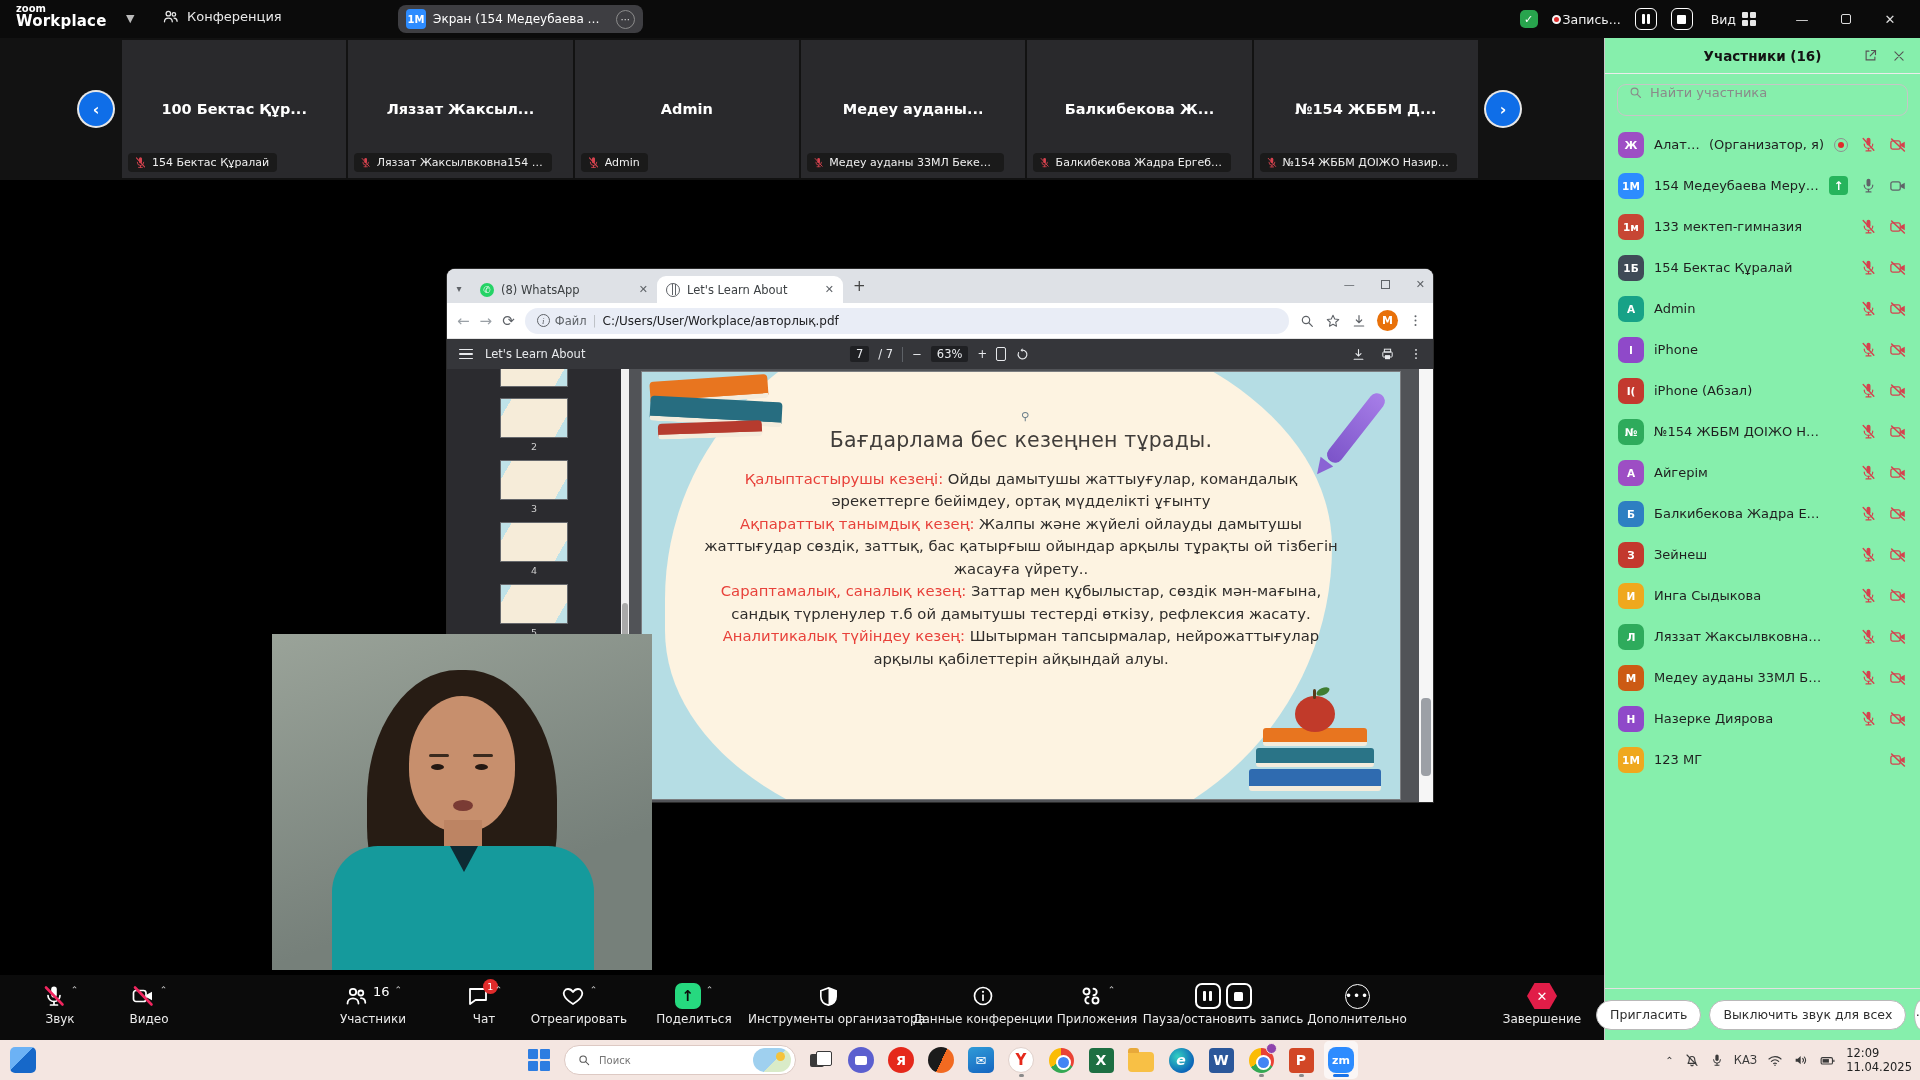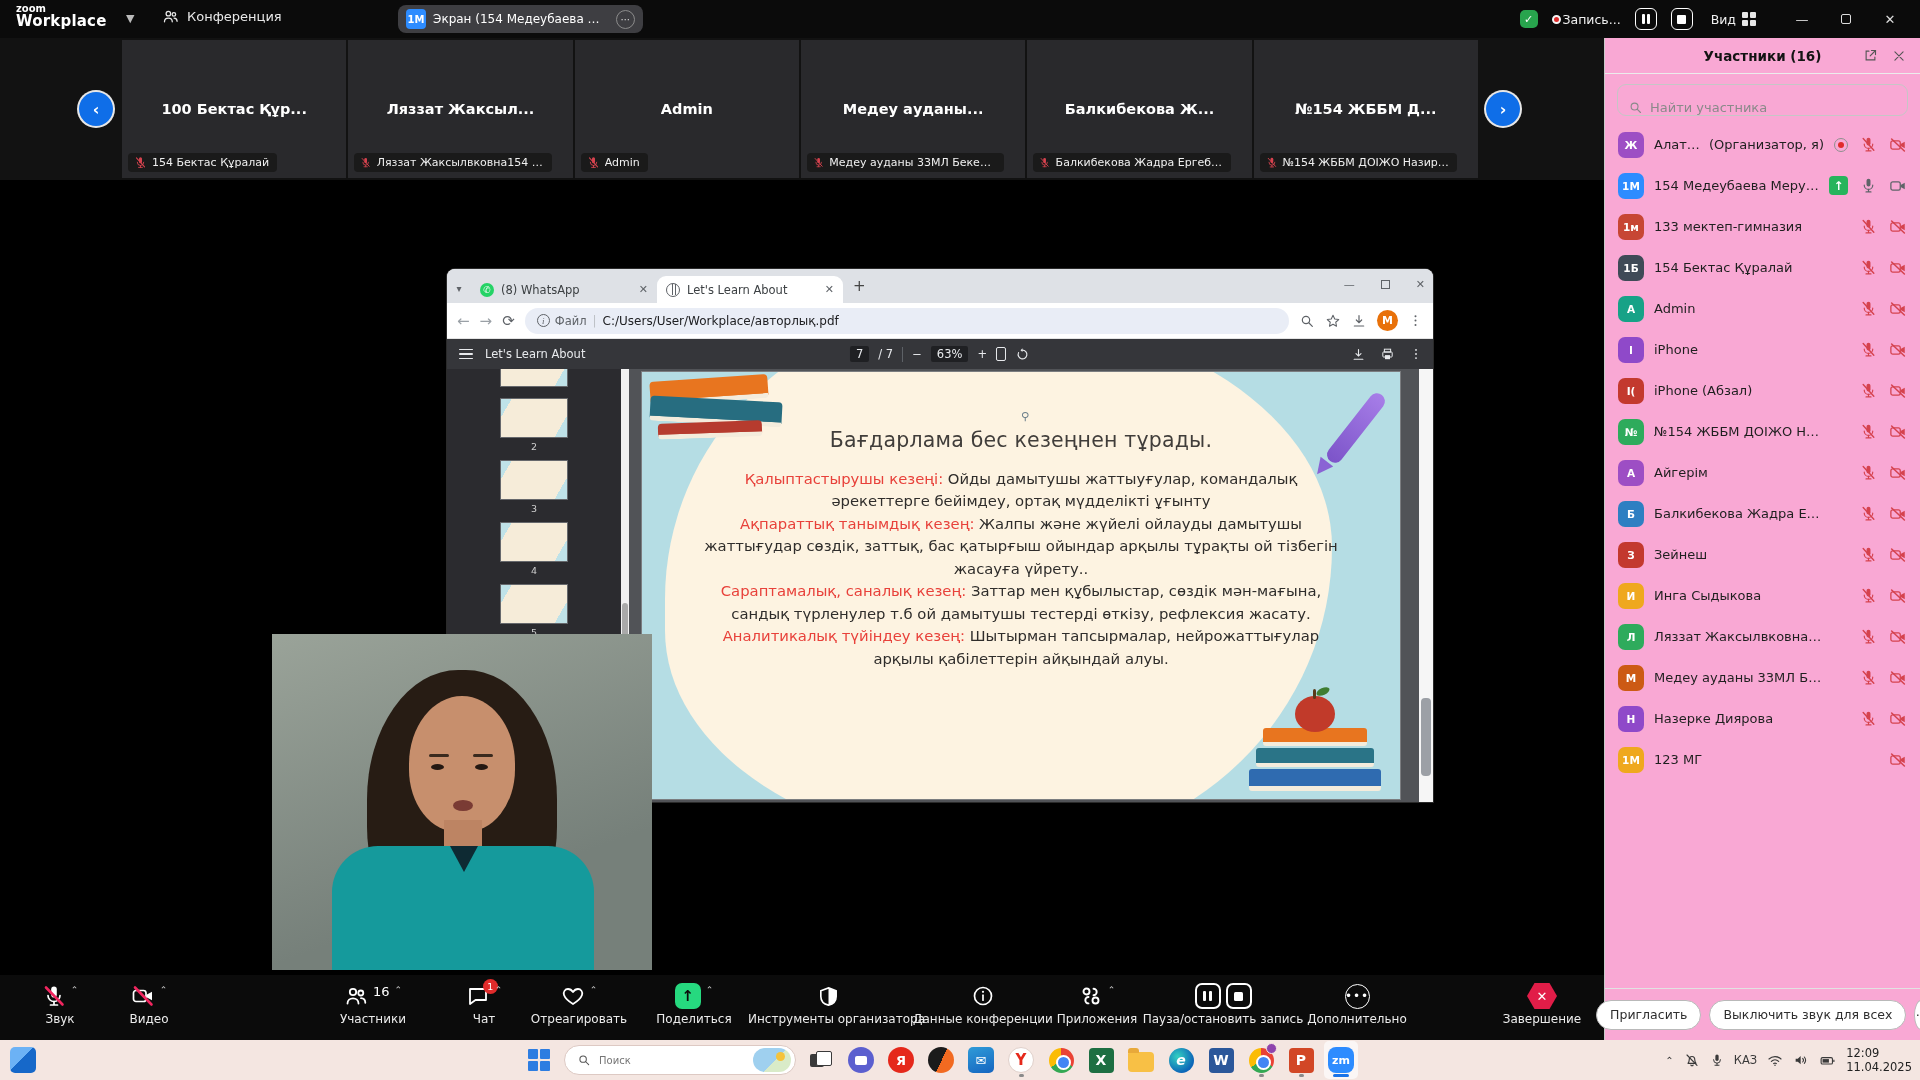--- a/index.html
+++ b/index.html
@@ -136,26 +136,26 @@
 .cnt{font-size:13px;color:#fff;transform:translateY(-5px)}
 .badge1{position:absolute;top:-5px;right:-8px;width:15px;height:15px;border-radius:50%;background:#e02b2b;color:#fff;font-size:9.5px;display:flex;align-items:center;justify-content:center}
 .sharebtn{width:26px;height:26px;border-radius:7px;background:#26d97f;color:#0b0b0b;font-weight:bold;font-size:15px;display:flex;align-items:center;justify-content:center}
 .recbtn{width:26px;height:26px;border:2px solid #fff;border-radius:7px;display:flex;align-items:center;justify-content:center;gap:3px}
 .recbtn .bar{width:3px;height:10px;background:#fff;border-radius:1px}
 .recbtn .sq{width:9px;height:9px;background:#fff;border-radius:1.5px}
 .morec{width:25px;height:25px;border:1.8px solid #fff;border-radius:50%;color:#fff;display:flex;align-items:center;justify-content:center;font-size:12px;letter-spacing:1px}
 .endhex{width:30px;height:26px;background:#e11d48;clip-path:polygon(25% 0,75% 0,100% 50%,75% 100%,25% 100%,0 50%);color:#fff;font-weight:bold;font-size:13px;display:flex;align-items:center;justify-content:center}
 
 
-#panel{position:absolute;left:1604px;top:38px;width:316px;height:1002px;background:#f9a8d4;border-left:1px solid #c9c9c9;z-index:40;display:flex;flex-direction:column}
+#panel{position:absolute;left:1604px;top:38px;width:316px;height:1002px;background:#86efac;border-left:1px solid #c9c9c9;z-index:40;display:flex;flex-direction:column}
 .phead{height:36px;position:relative;display:flex;align-items:center;justify-content:center;border-bottom:1px solid #ececec;flex:none}
 .phead .pt{font-size:13.5px;font-weight:bold;color:#141414}
 .phico{position:absolute;color:#555}
 .searchwrap{padding:10px 12px 8px;flex:none}
-.searchbox{height:32px;border:1px solid #c6c6c6;border-radius:9px;display:flex;align-items:flex-end;gap:7px;padding:0 10px}
+.searchbox{height:32px;border:1px solid #c6c6c6;border-radius:9px;display:flex;align-items:flex-start;gap:7px;padding:0 10px}
 .searchbox input{border:0;outline:0;flex:1;font-size:13px;color:#333;background:transparent;font-family:inherit}
 .searchbox input::placeholder{color:#8a8a8a}
 .plist{flex:1;overflow:hidden}
 .prow{height:41px;display:flex;align-items:center;gap:10px;padding:0 13px}
 .pav{width:26px;height:26px;border-radius:7px;color:#fff;font-size:10.5px;font-weight:bold;display:flex;align-items:center;justify-content:center;flex:none}
 .pname{font-size:13px;color:#1f1f1f;white-space:nowrap;overflow:hidden;text-overflow:ellipsis;max-width:172px}
 .psuffix{font-size:13px;color:#1f1f1f;white-space:nowrap;margin-left:-4px}
 .picons{margin-left:auto;display:flex;align-items:center;gap:12px;flex:none}
 .recind{width:14px;height:14px;border:1.6px solid #8f8f8f;border-radius:50%;display:flex;align-items:center;justify-content:center}
 .recind i{width:6px;height:6px;border-radius:50%;background:#e02b2b}

